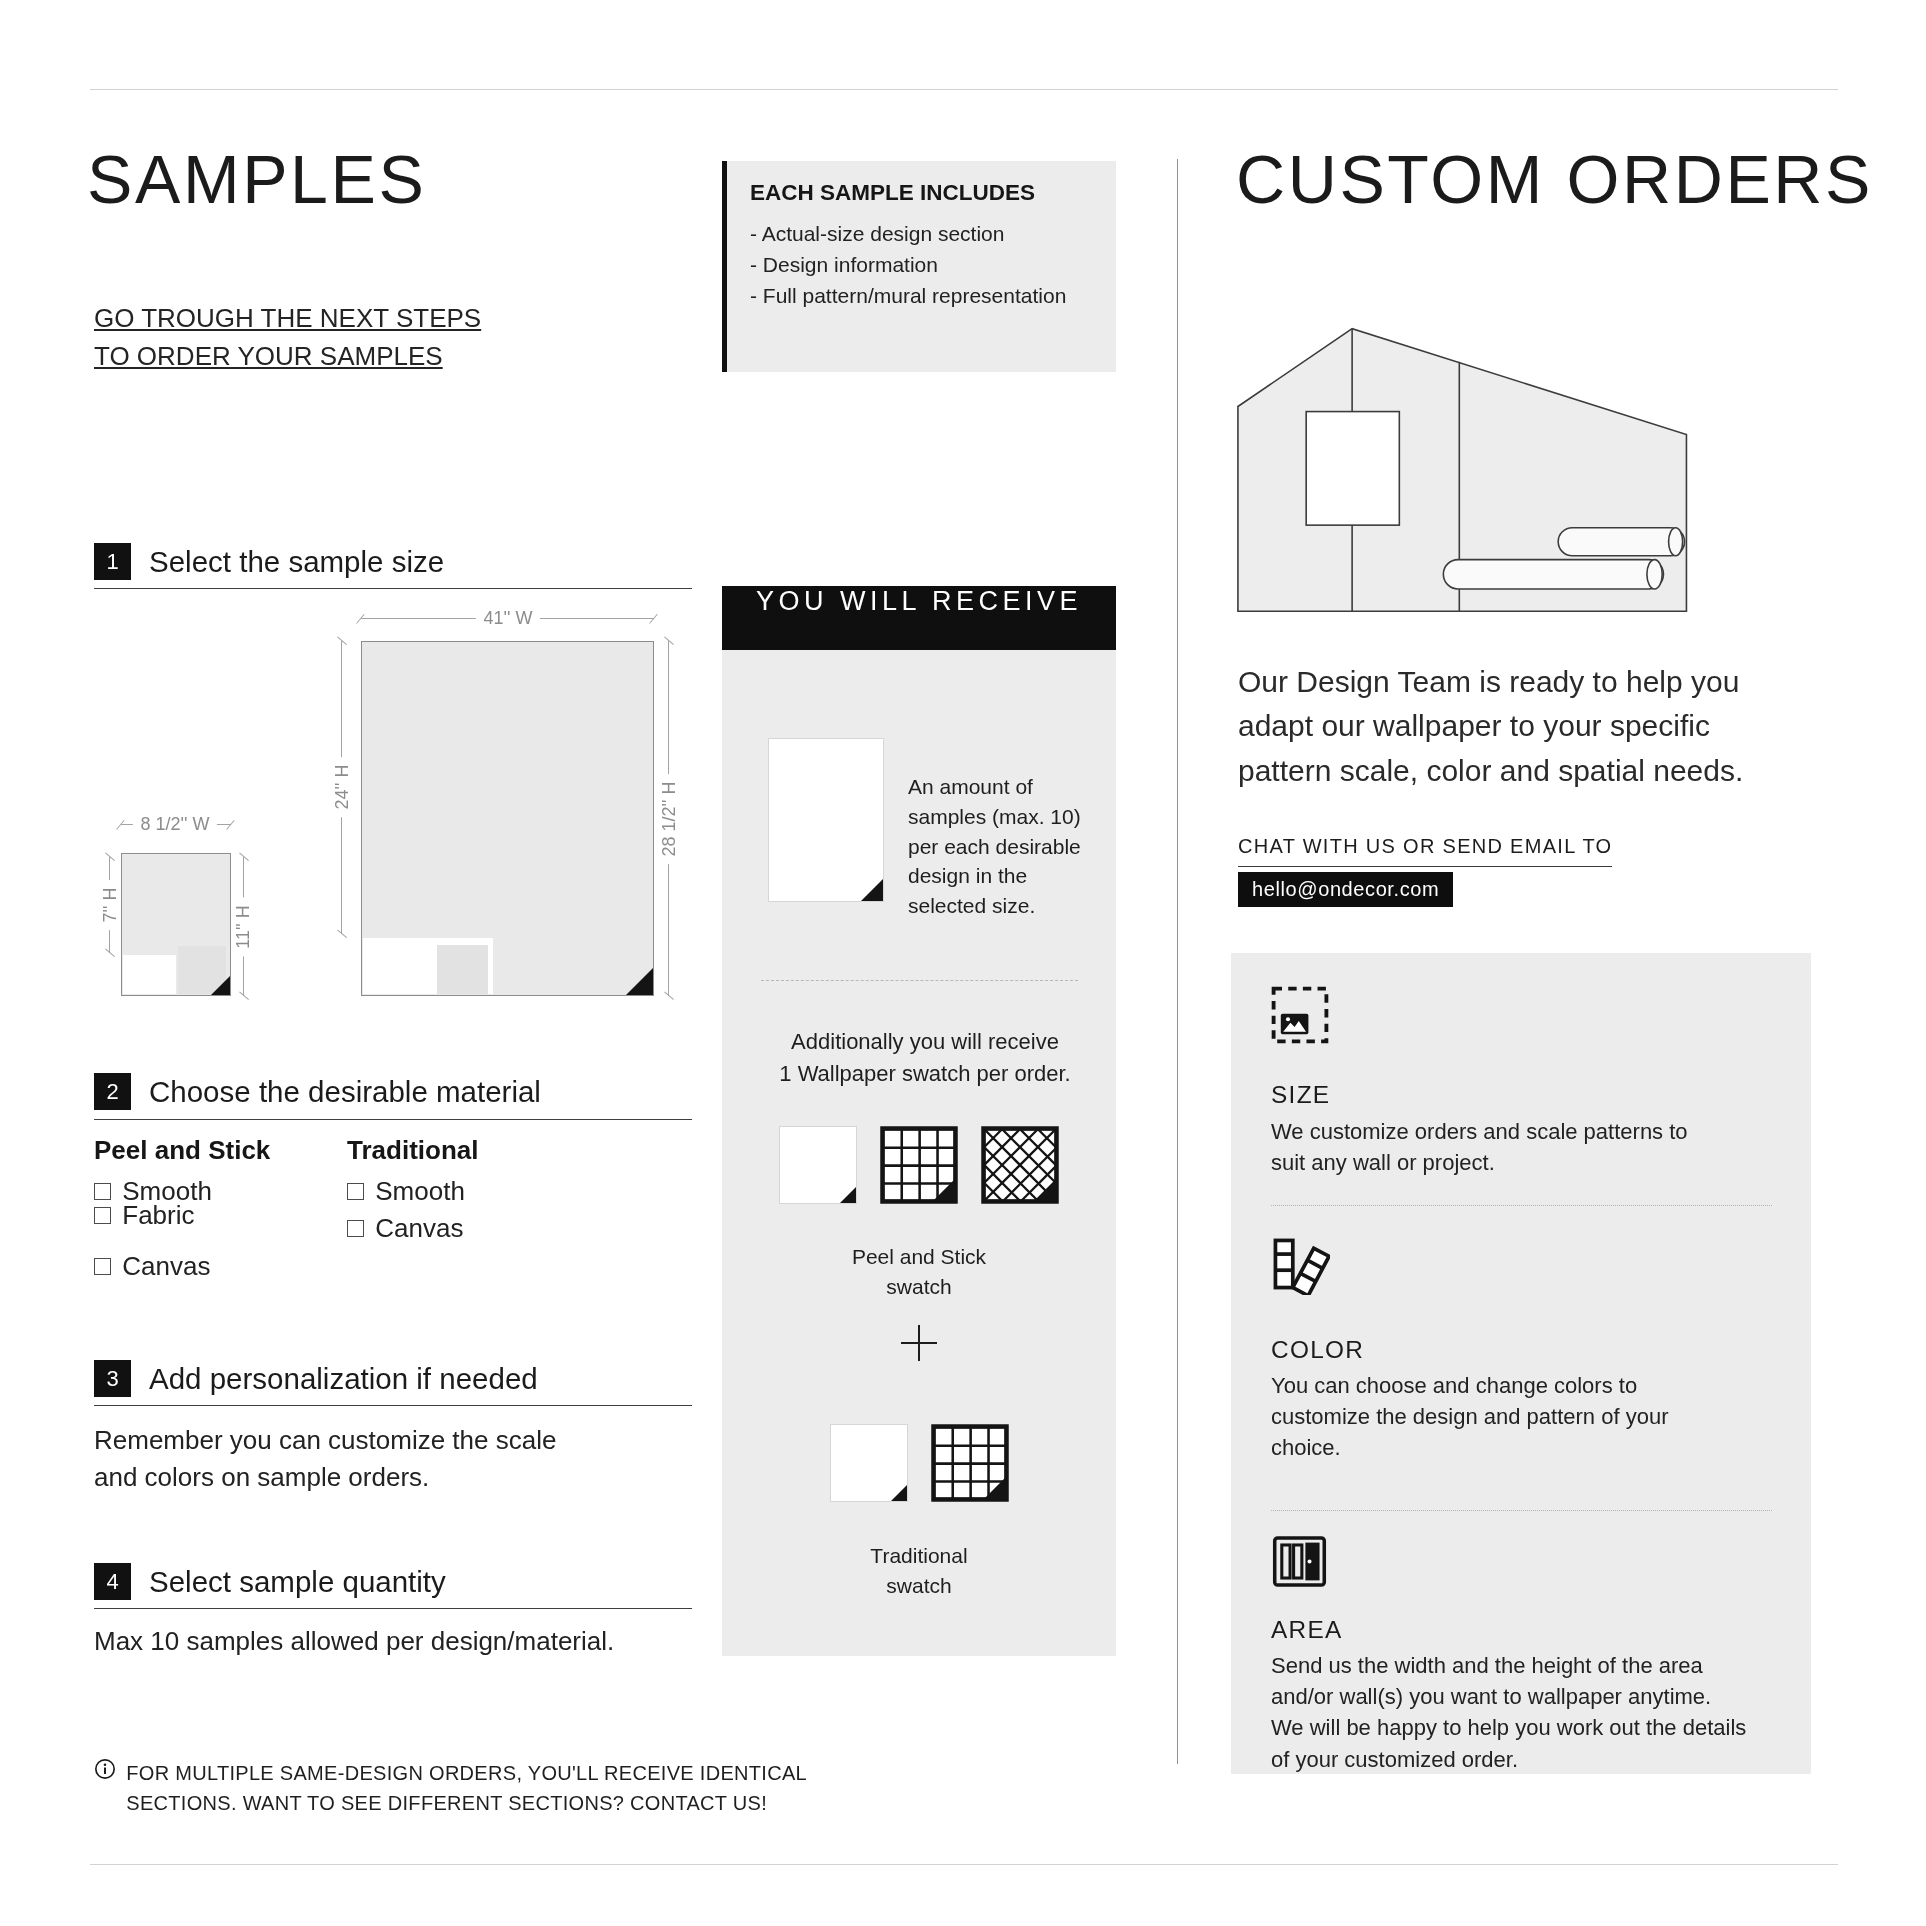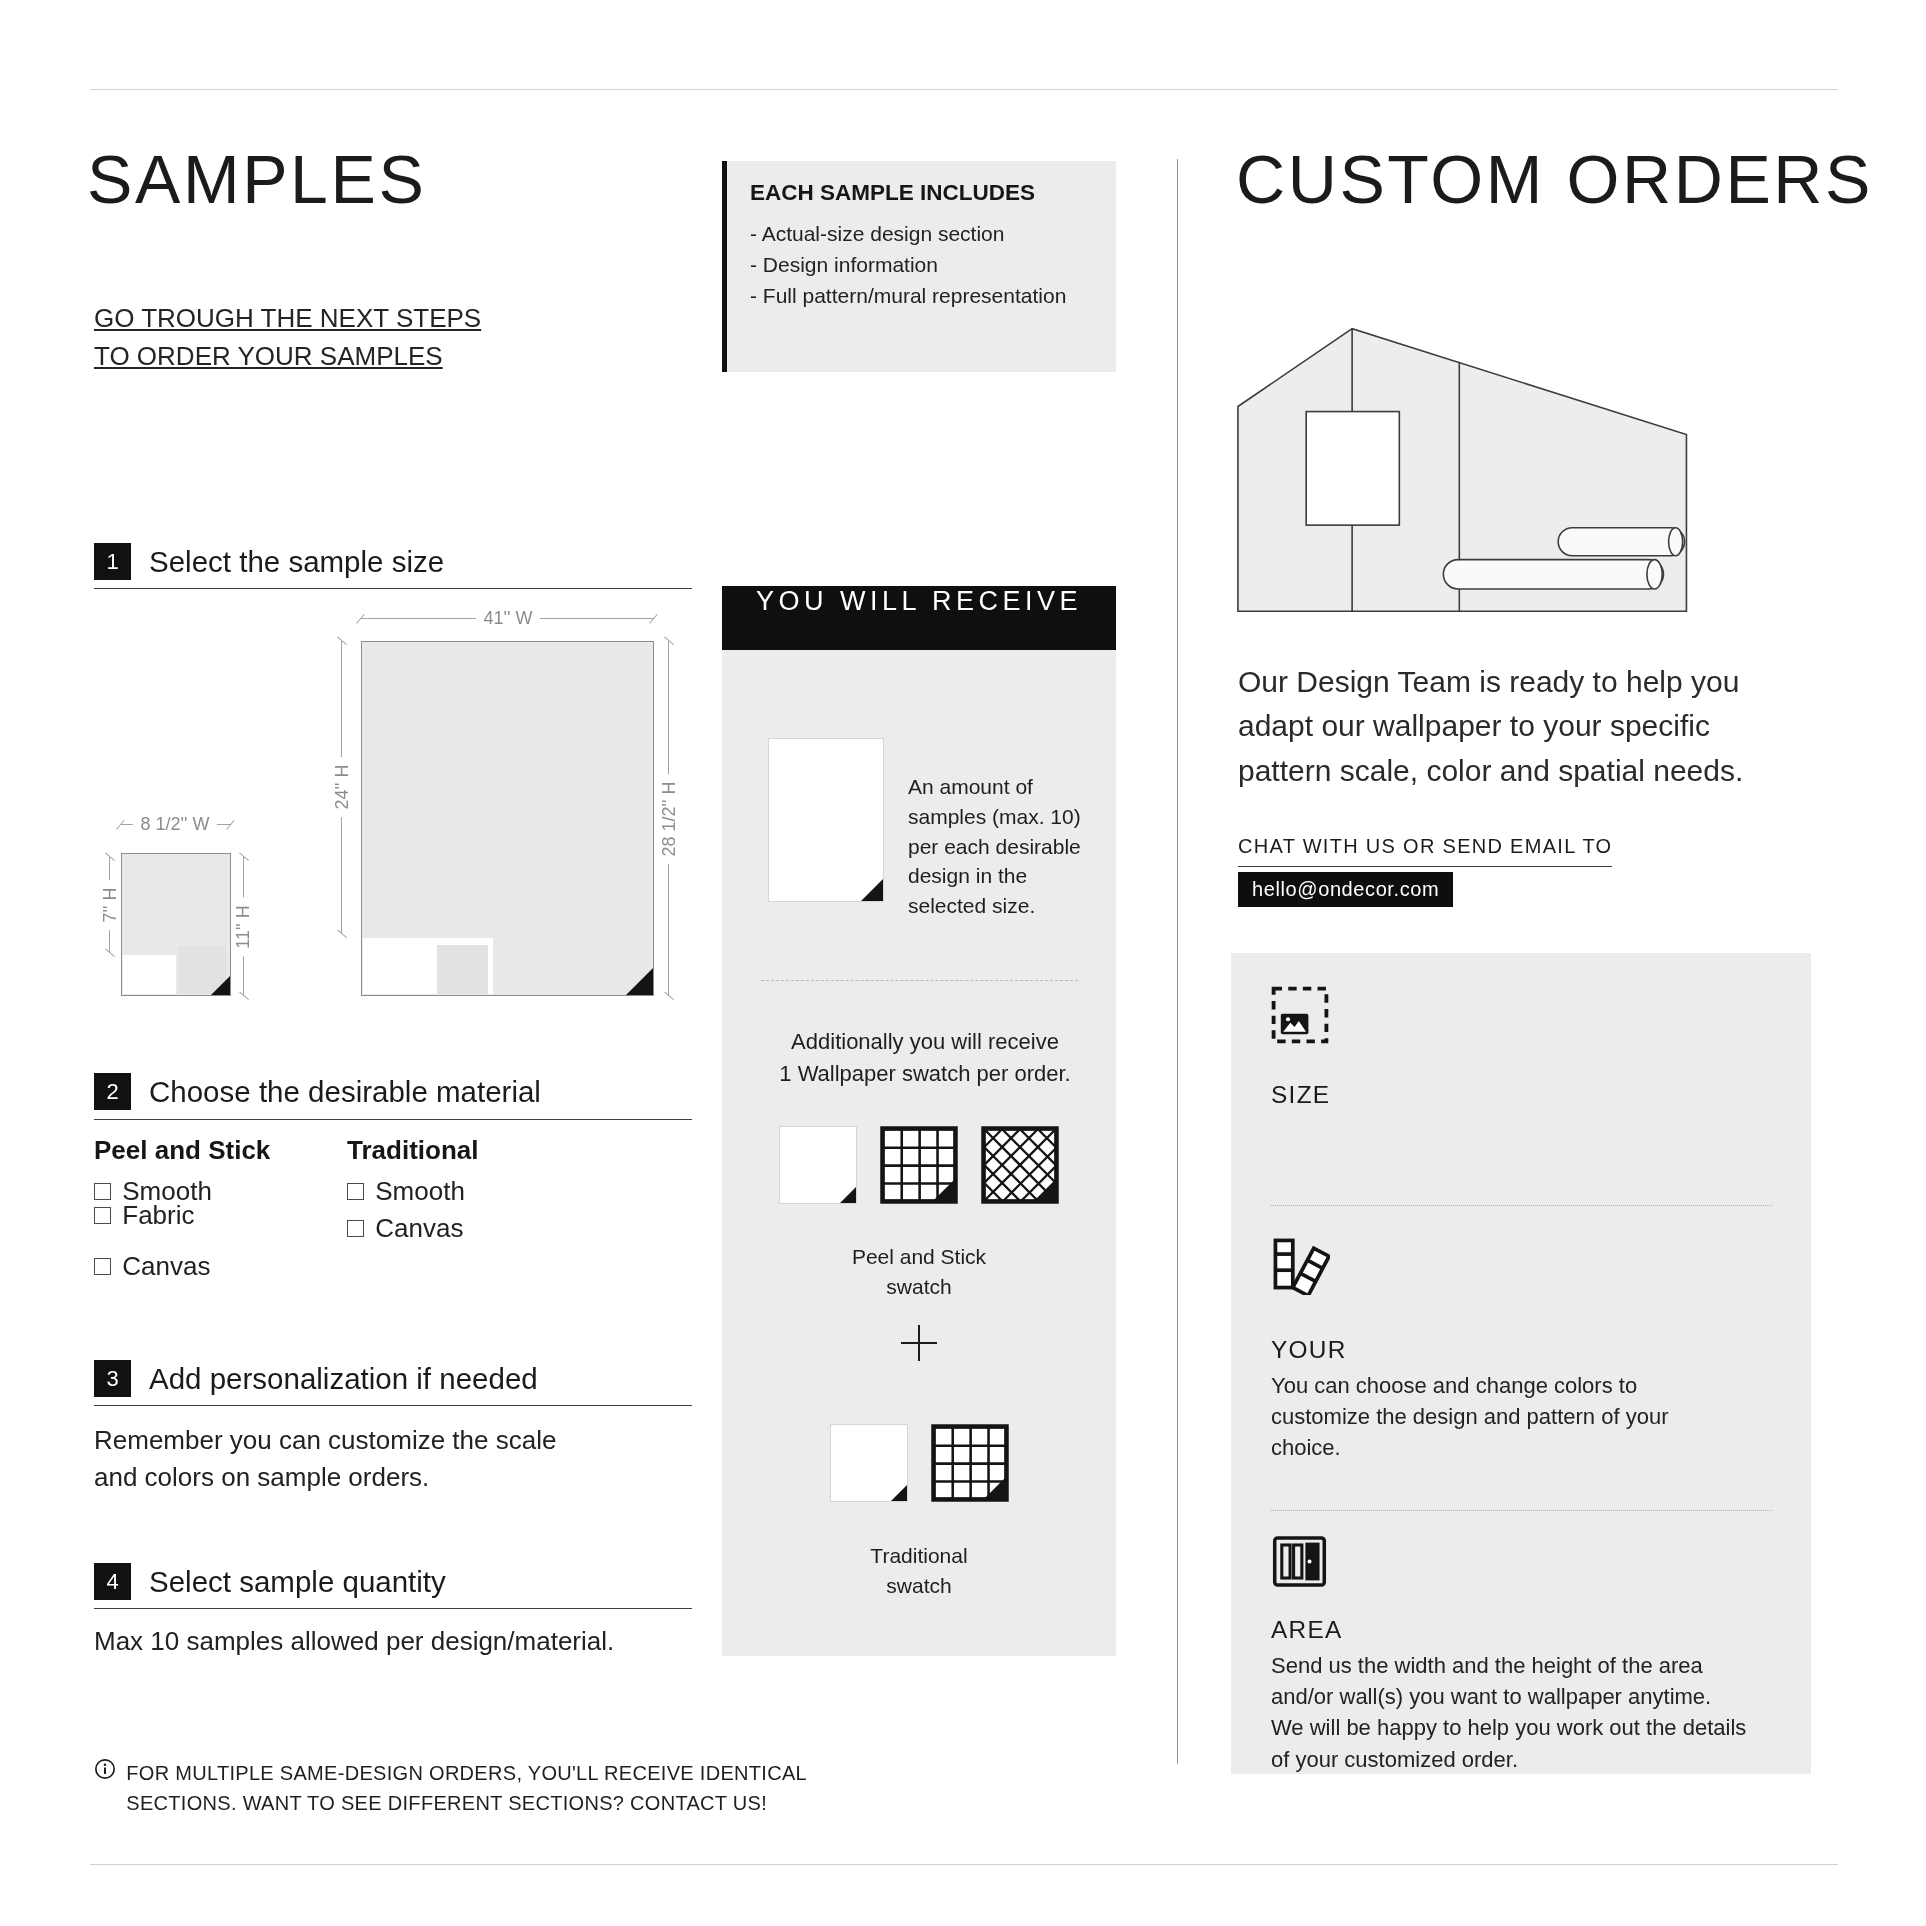--- a/index.html
+++ b/index.html
@@ -282,36 +282,37 @@
 
   <div class="custom-panel" style="left:1231px; top:953px; width:580px; height:821px;">
 
     <svg class="abs" style="left:39px; top:32px;" width="60" height="60" viewBox="0 0 50 50">
       <rect x="3" y="3" width="44" height="44" fill="none" stroke="#141414" stroke-width="3.2" stroke-dasharray="7 5.2"></rect>
       <rect x="9" y="24" width="23" height="17" rx="1.5" fill="#141414"></rect>
       <path d="M11 39 L17 31.5 L20.5 35 L24 30 L30 39 Z" fill="#fff"></path>
       <circle cx="15" cy="28.5" r="1.7" fill="#fff"></circle>
     </svg>
     <div class="feat-title" style="left:40px; top:128px;">SIZE</div>
+    <div class="feat-text" style="left:40px; top:163px; width:424px;">We customize orders and scale patterns to suit any wall or project.</div>
 
     <div class="dotted-sep" style="left:40px; top:252px; width:501px;"></div>
 
     <svg class="abs" style="left:37px; top:280px;" width="62" height="62" viewBox="0 0 50 50">
       <g fill="#fff" stroke="#141414" stroke-width="3">
         <rect x="6" y="6" width="14" height="38"></rect>
         <line x1="6" y1="17" x2="20" y2="17"></line>
         <line x1="6" y1="30" x2="20" y2="30"></line>
         <g transform="rotate(28 20 44)">
           <rect x="20" y="8" width="14" height="36"></rect>
           <line x1="20" y1="19" x2="34" y2="19"></line>
           <line x1="20" y1="31" x2="34" y2="31"></line>
         </g>
       </g>
     </svg>
-    <div class="feat-title" style="left:40px; top:383px;">YOUR</div>
+    <div class="feat-title" style="left:40px; top:383px;">COLOR</div>
     <div class="feat-text" style="left:40px; top:417px; width:443px;">You can choose and change colors to customize the design and pattern of your choice.</div>
 
     <div class="dotted-sep" style="left:40px; top:557px; width:501px;"></div>
 
     <svg class="abs" style="left:39px; top:579px;" width="59" height="59" viewBox="0 0 50 50">
       <rect x="4" y="5" width="42" height="40" rx="2.5" fill="none" stroke="#141414" stroke-width="3"></rect>
       <rect x="10" y="11" width="7" height="28" fill="none" stroke="#141414" stroke-width="2.6"></rect>
       <rect x="20" y="11" width="7" height="28" fill="none" stroke="#141414" stroke-width="2.6"></rect>
       <rect x="30" y="9" width="12" height="32" fill="#141414"></rect>
       <circle cx="33.5" cy="25" r="1.7" fill="#fff"></circle>

